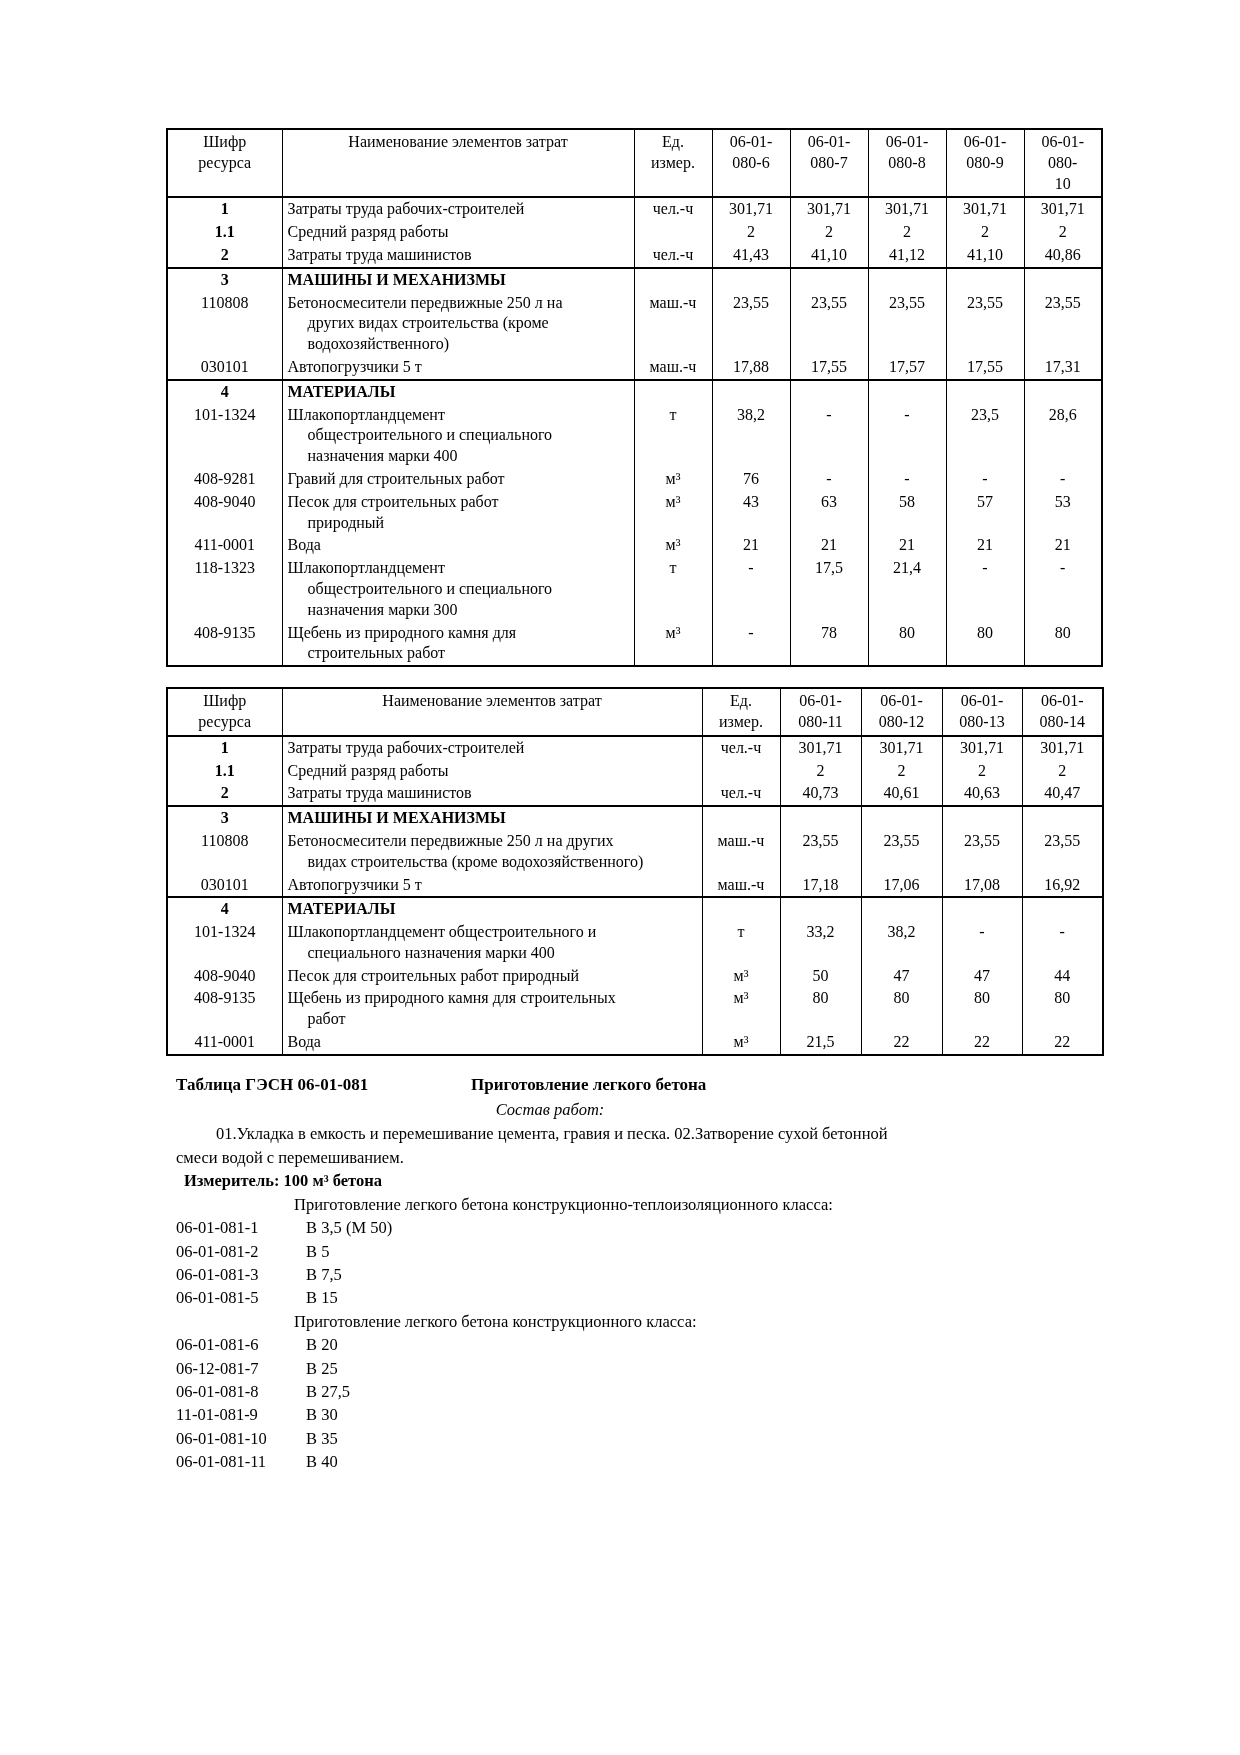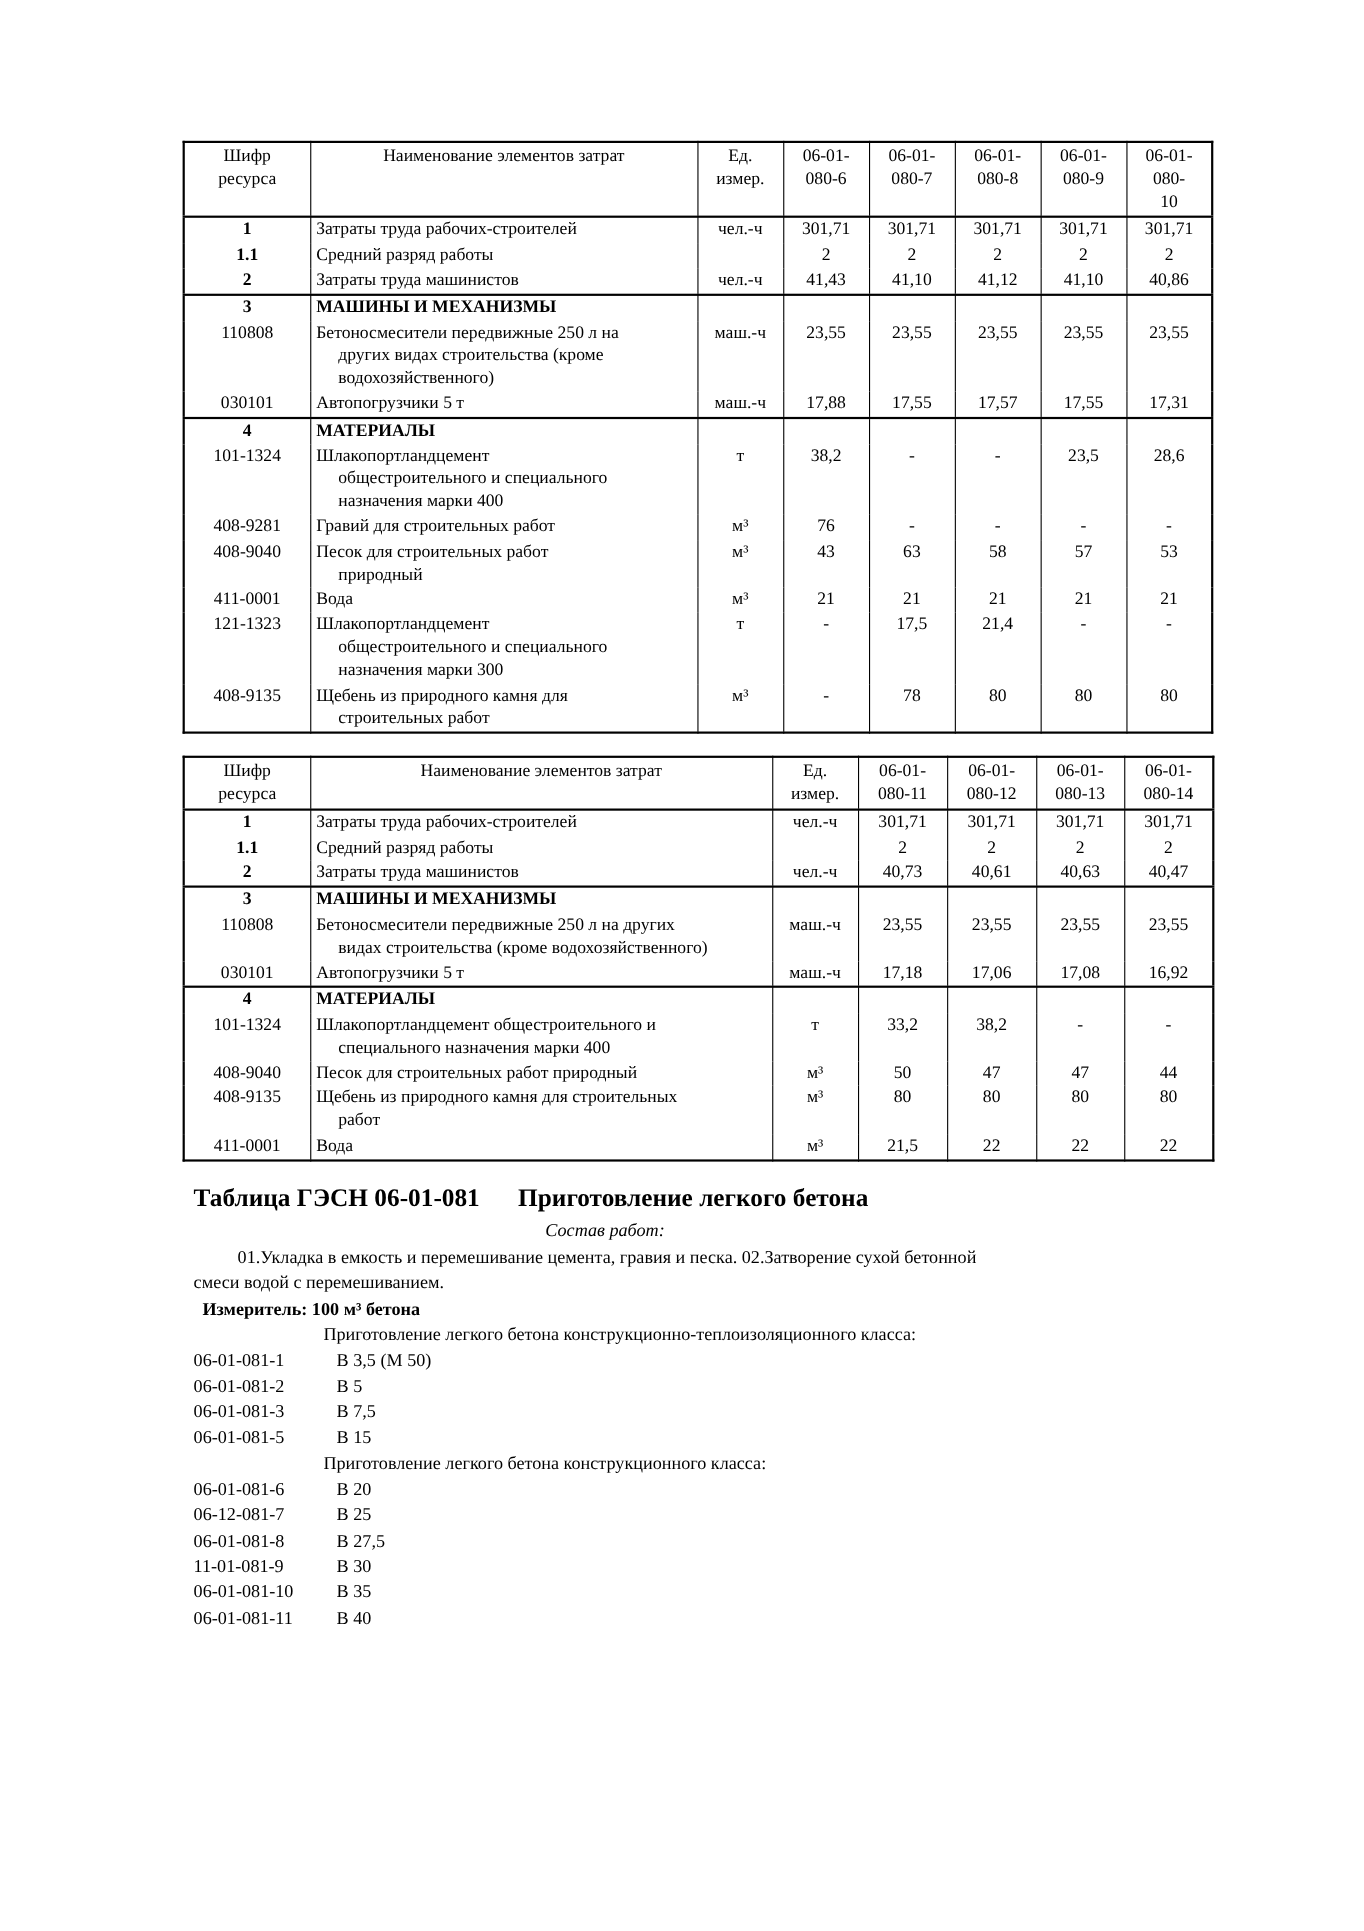--- a/index.html
+++ b/index.html
@@ -31,21 +31,21 @@
   thead tr{border-bottom:2px solid #000;}
   tbody{border-top:2px solid #000;}
   th{text-align:center;white-space:pre-line;padding:2px 3px;}
   td.code{text-align:center;}
   td.unit{text-align:center;margin-top:15px;}
   td.val{text-align:center;}
   .namewrap{padding-left:20px;text-indent:-20px;white-space:pre-line;}
   .b{font-weight:bold;}
 
   .text-section{width:748px;margin-top:17px;margin-left:10px;font-size:16.5px;line-height:1.42;}
-  .title-line{font-weight:bold;font-size:23px;}
+  .title-line{font-weight:bold;font-size:17px;}
   .title-code{display:inline-block;width:295px;}
   .sostav{text-align:center;font-style:italic;margin-top:1px;}
   .composition{text-indent:40px;margin-top:1px;}
   .meter-line{font-weight:bold;margin-left:8px;}
   .group-heading{margin-left:118px;}
   .item{display:flex;}
   .item-code{width:130px;flex:none;}
 </style>
 </head>
 <body>
@@ -219,21 +219,21 @@
             <div class="namewrap">Вода</div>
           </td>
           <td class="unit">м³</td>
           <td class="val">21</td>
           <td class="val">21</td>
           <td class="val">21</td>
           <td class="val">21</td>
           <td class="val">21</td>
         </tr>
         <tr>
-          <td class="code">121-1323</td>
+          <td class="code">118-1323</td>
           <td class="name">
             <div class="namewrap">Шлакопортландцемент
 общестроительного и специального
 назначения марки 300</div>
           </td>
           <td class="unit">т</td>
           <td class="val">-</td>
           <td class="val">17,5</td>
           <td class="val">21,4</td>
           <td class="val">-</td>

